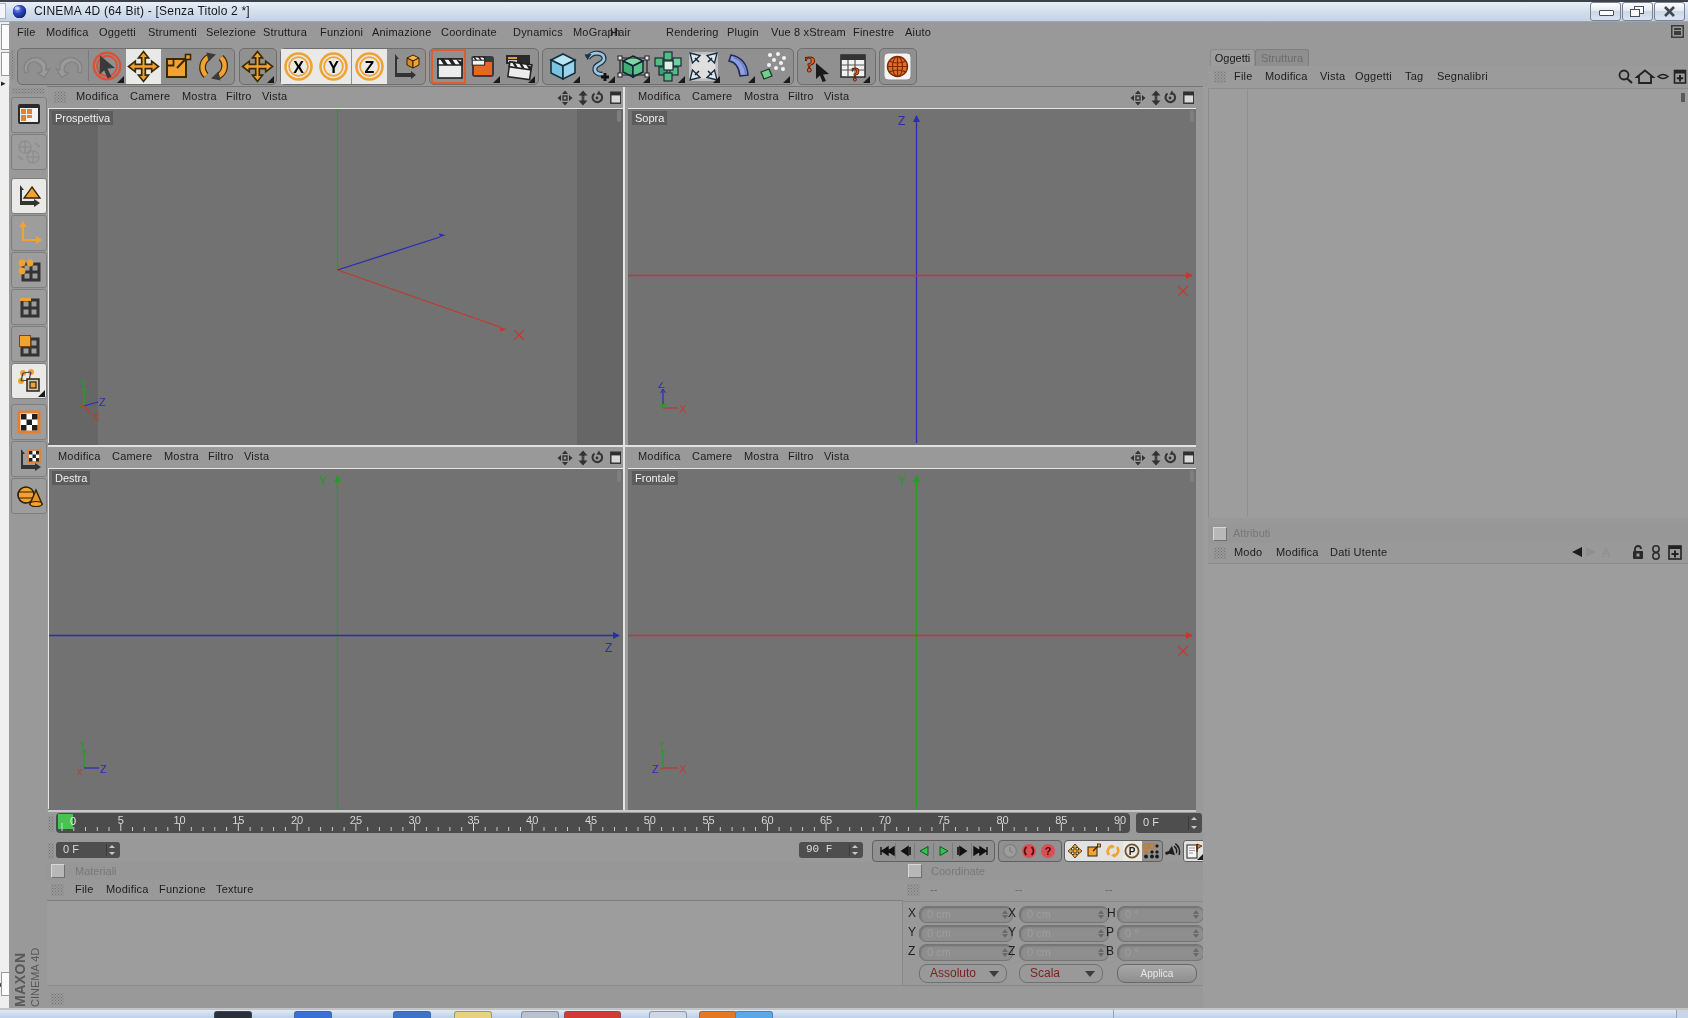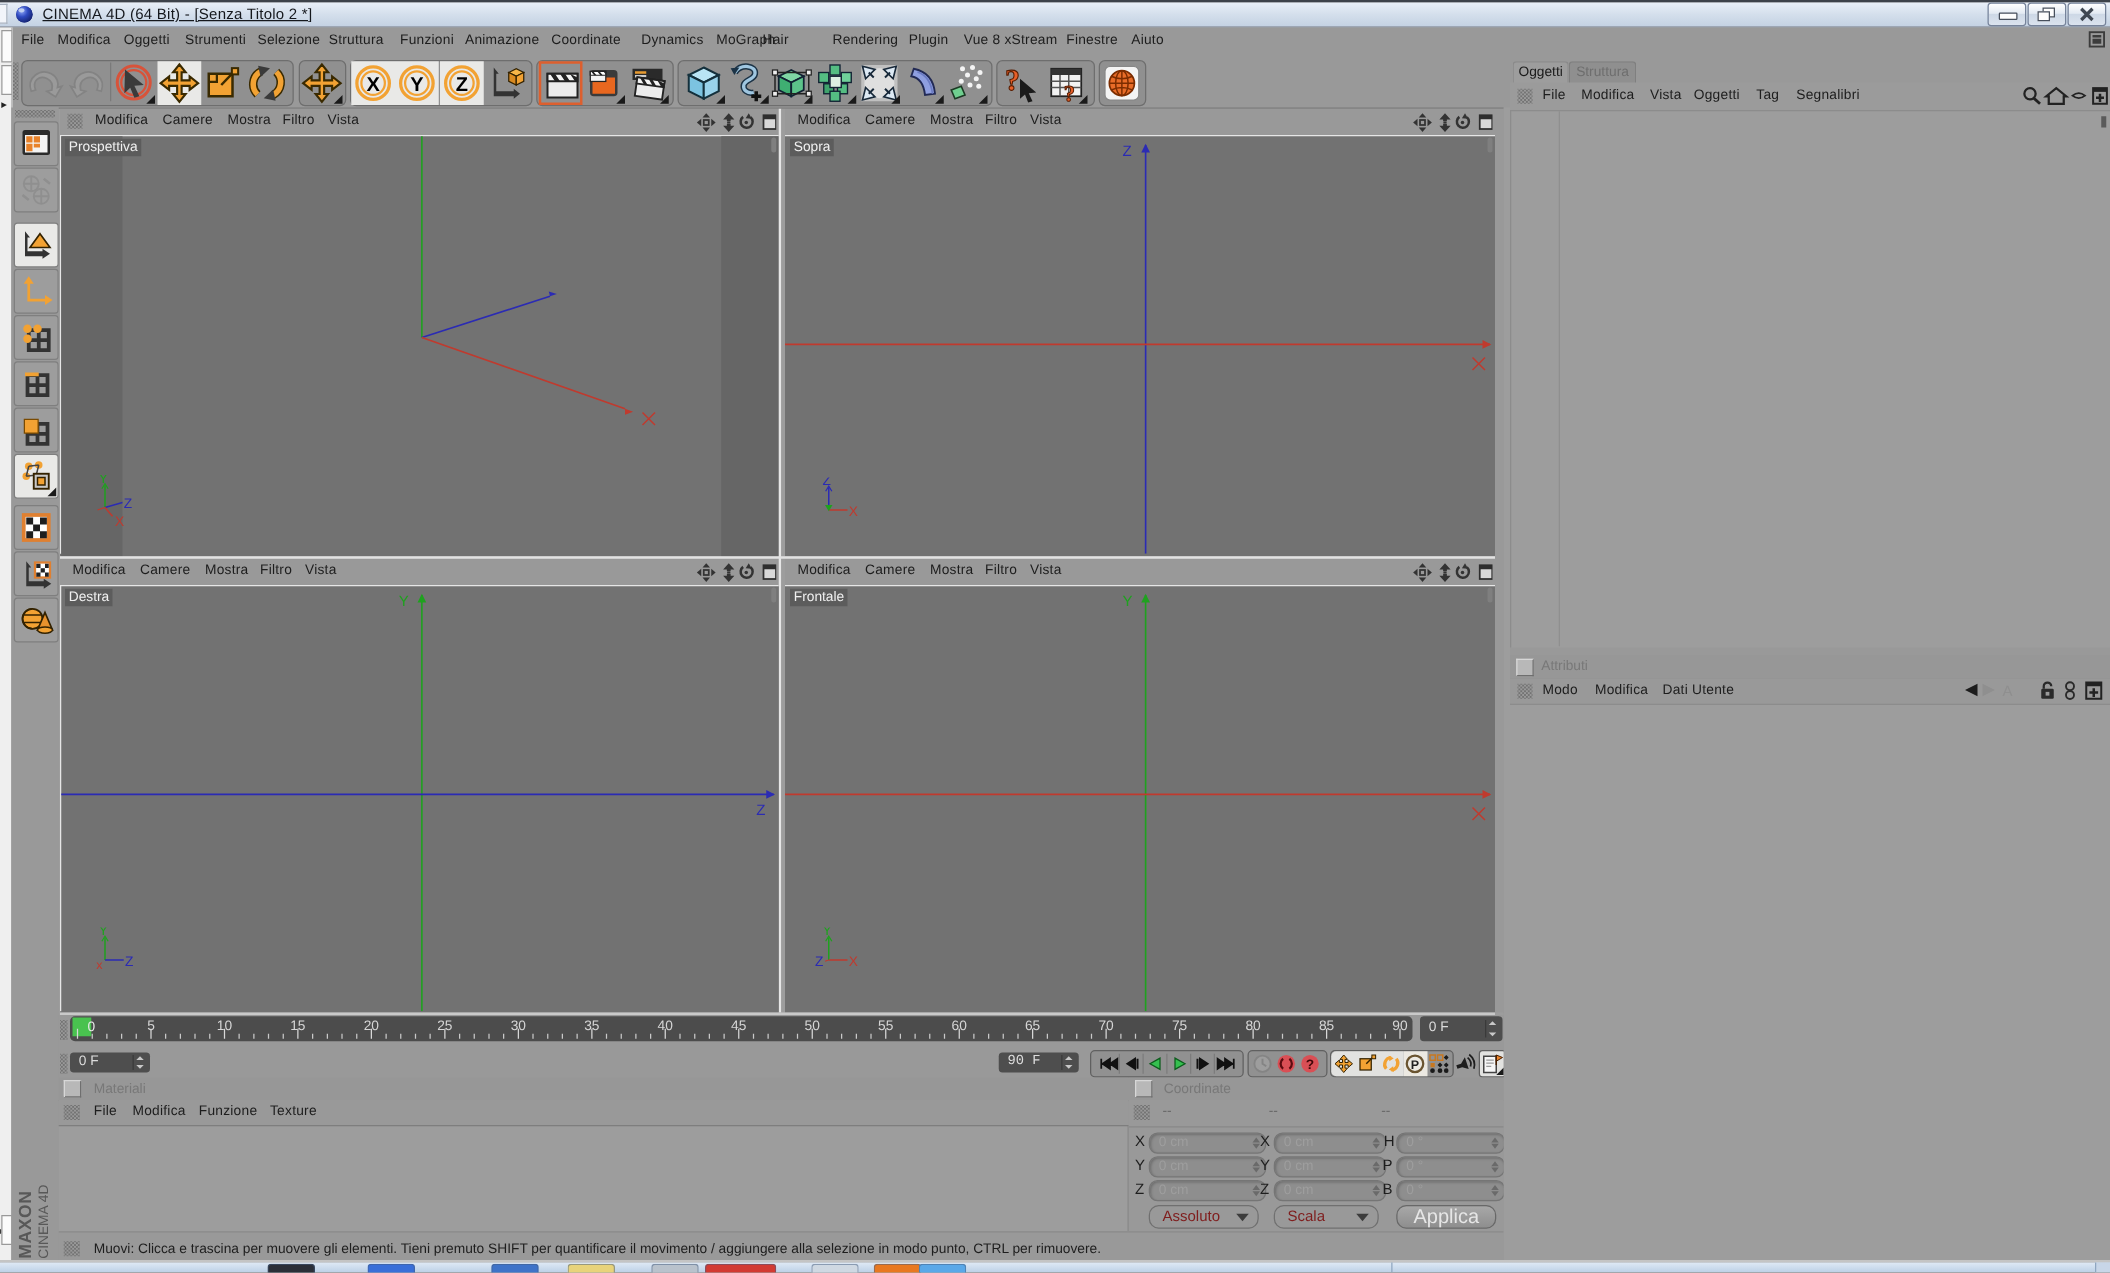--- a/index.html
+++ b/index.html
@@ -42,21 +42,21 @@
    <circle cx="8" cy="8" r="7" fill="url(#tg)"></circle>
       <ellipse cx="5.5" cy="4.5" rx="2.5" ry="1.8" fill="#cdd9f2" opacity="0.85"></ellipse>
    <defs>
         <radialGradient id="tg" cx="0.35" cy="0.3" r="0.9">
      <stop offset="0" stop-color="#8fa8f8"></stop>
           <stop offset="0.4" stop-color="#2e49c0"></stop>
           <stop offset="1" stop-color="#0c1550"></stop>
    </radialGradient>
       </defs>
   </svg>
-  <div class="abs menutxt" style="left:34px;top:2px;font-size:12px;color:#15181d;text-decoration:underline;">CINEMA 4D (64 Bit) - [Senza Titolo 2 *]</div>
+  <div class="abs menutxt" style="left:34px;top:2px;font-size:12px;color:#15181d;">CINEMA 4D (64 Bit) - [Senza Titolo 2 *]</div>
 </div>
 <div class="capbtn" style="left:1590px;">
     <div class="abs" style="left:8px;top:7px;width:13px;height:4px;background:#fdfdfd;border:1px solid #474f5c;border-radius:1px;"></div>
   </div>
 <div class="capbtn" style="left:1622px;">
   <div class="abs" style="left:11px;top:3px;width:8px;height:6px;background:#fdfdfd;border:1px solid #474f5c;"></div>
   <div class="abs" style="left:7px;top:6px;width:8px;height:6px;background:#fdfdfd;border:1px solid #474f5c;"></div>
 </div>
 <div class="capbtn" style="left:1654px;">
     <svg class="abs" width="29" height="17">
@@ -907,27 +907,26 @@
       <div class="clabel" style="left:203px;top:63px;">P</div>
       <div class="cfield" style="left:214px;top:63px;width:78px;">0 °<div class="cspin"></div></div>
       <div class="clabel" style="left:5px;top:82px;">Z</div>
       <div class="cfield" style="left:16px;top:82px;width:85px;">0 cm<div class="cspin"></div></div>
       <div class="clabel" style="left:105px;top:82px;">Z</div>
       <div class="cfield" style="left:116px;top:82px;width:81px;">0 cm<div class="cspin"></div></div>
       <div class="clabel" style="left:203px;top:82px;">B</div>
       <div class="cfield" style="left:214px;top:82px;width:78px;">0 °<div class="cspin"></div></div>
       <div class="ddown" style="left:16px;top:102px;width:76px;">Assoluto</div>
       <div class="ddown" style="left:116px;top:102px;width:72px;">Scala</div>
-      <div class="abs" style="left:214px;top:102px;width:78px;height:17px;background:linear-gradient(#a8a8a8,#8e8e8e);border:1px solid #686868;border-radius:8px;color:#e6e6e6;font-size:16px;text-align:center;line-height:17px;">Applica</div>
+      <div class="abs" style="left:214px;top:102px;width:78px;height:17px;background:linear-gradient(#a8a8a8,#8e8e8e);border:1px solid #686868;border-radius:8px;color:#e6e6e6;font-size:10px;text-align:center;line-height:17px;">Applica</div>
     </div>
 </div>
 
 <div class="abs" style="left:47px;top:985px;width:1156px;height:23px;background:#999999;border-top:1px solid #8a8a8a;">
   <div class="abs dots" style="left:4px;top:7px;width:13px;height:12px;"></div>
-  <div class="abs" style="left:28px;top:7px;font-size:11px;color:#1e1e1e;">Muovi: Clicca e trascina per muovere gli elementi. Tieni premuto SHIFT per quantificare il movimento / aggiungere alla selezione in modo punto, CTRL per rimuovere.</div>
 </div>
 
 <div class="abs" style="left:1203px;top:86px;width:485px;height:922px;background:#999999;" id="rightpanel">
     <div class="abs" style="left:0;top:0;width:5px;height:922px;background:#9d9d9d;border-right:1px solid #8c8c8c;"></div>
     <div class="abs" style="left:7px;top:-37px;width:43px;height:17px;background:#9d9d9d;border:1px solid #8a8a8a;border-bottom:none;border-radius:3px 3px 0 0;font-size:11px;color:#1a1a1a;text-align:center;line-height:17px;">Oggetti</div>
     <div class="abs" style="left:52px;top:-37px;width:52px;height:17px;background:#8f8f8f;border:1px solid #7f7f7f;border-bottom:none;border-radius:3px 3px 0 0;font-size:11px;color:#6e6e6e;text-align:center;line-height:17px;">Struttura</div>
     <div class="abs" style="left:5px;top:-20px;width:480px;height:22px;background:#9b9b9b;">
       <div class="abs dots" style="left:6px;top:5px;width:12px;height:12px;"></div>
       <span class="abs menutxt" style="left:26px;top:4px;">File</span>
       <span class="abs menutxt" style="left:57px;top:4px;">Modifica</span>

